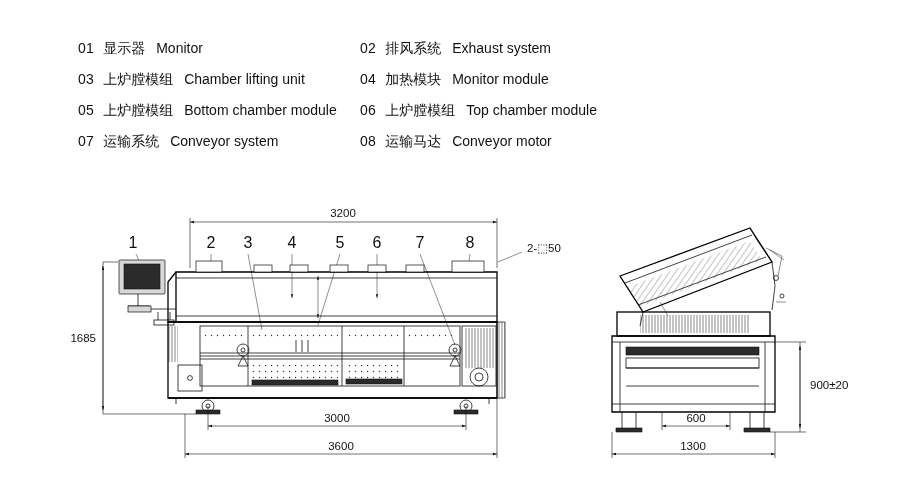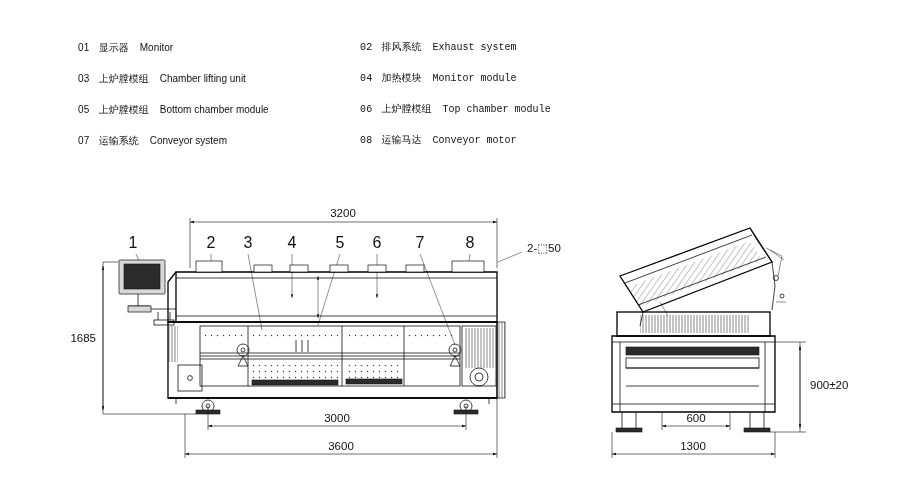--- a/index.html
+++ b/index.html
@@ -24,25 +24,25 @@
     width: 620px;
   }
   .legend-row {
     display: flex;
     width: 100%;
     margin-bottom: 15px;
   }
   .legend-item {
     display: flex;
     align-items: baseline;
-    font-size: 10px;
+    font-size: 14px;
     line-height: 16px;
   }
   .legend-item.col1 { width: 282px; }
-  .legend-item.col2 { width: 320px; font-family: Liberation Mono, monospace; }
+  .legend-item.col2 { width: 320px; }
   .legend-num {
     margin-right: 9px;
     letter-spacing: 0.3px;
   }
   .legend-cn {
     margin-right: 11px;
     white-space: nowrap;
   }
   .legend-en {
     white-space: nowrap;

